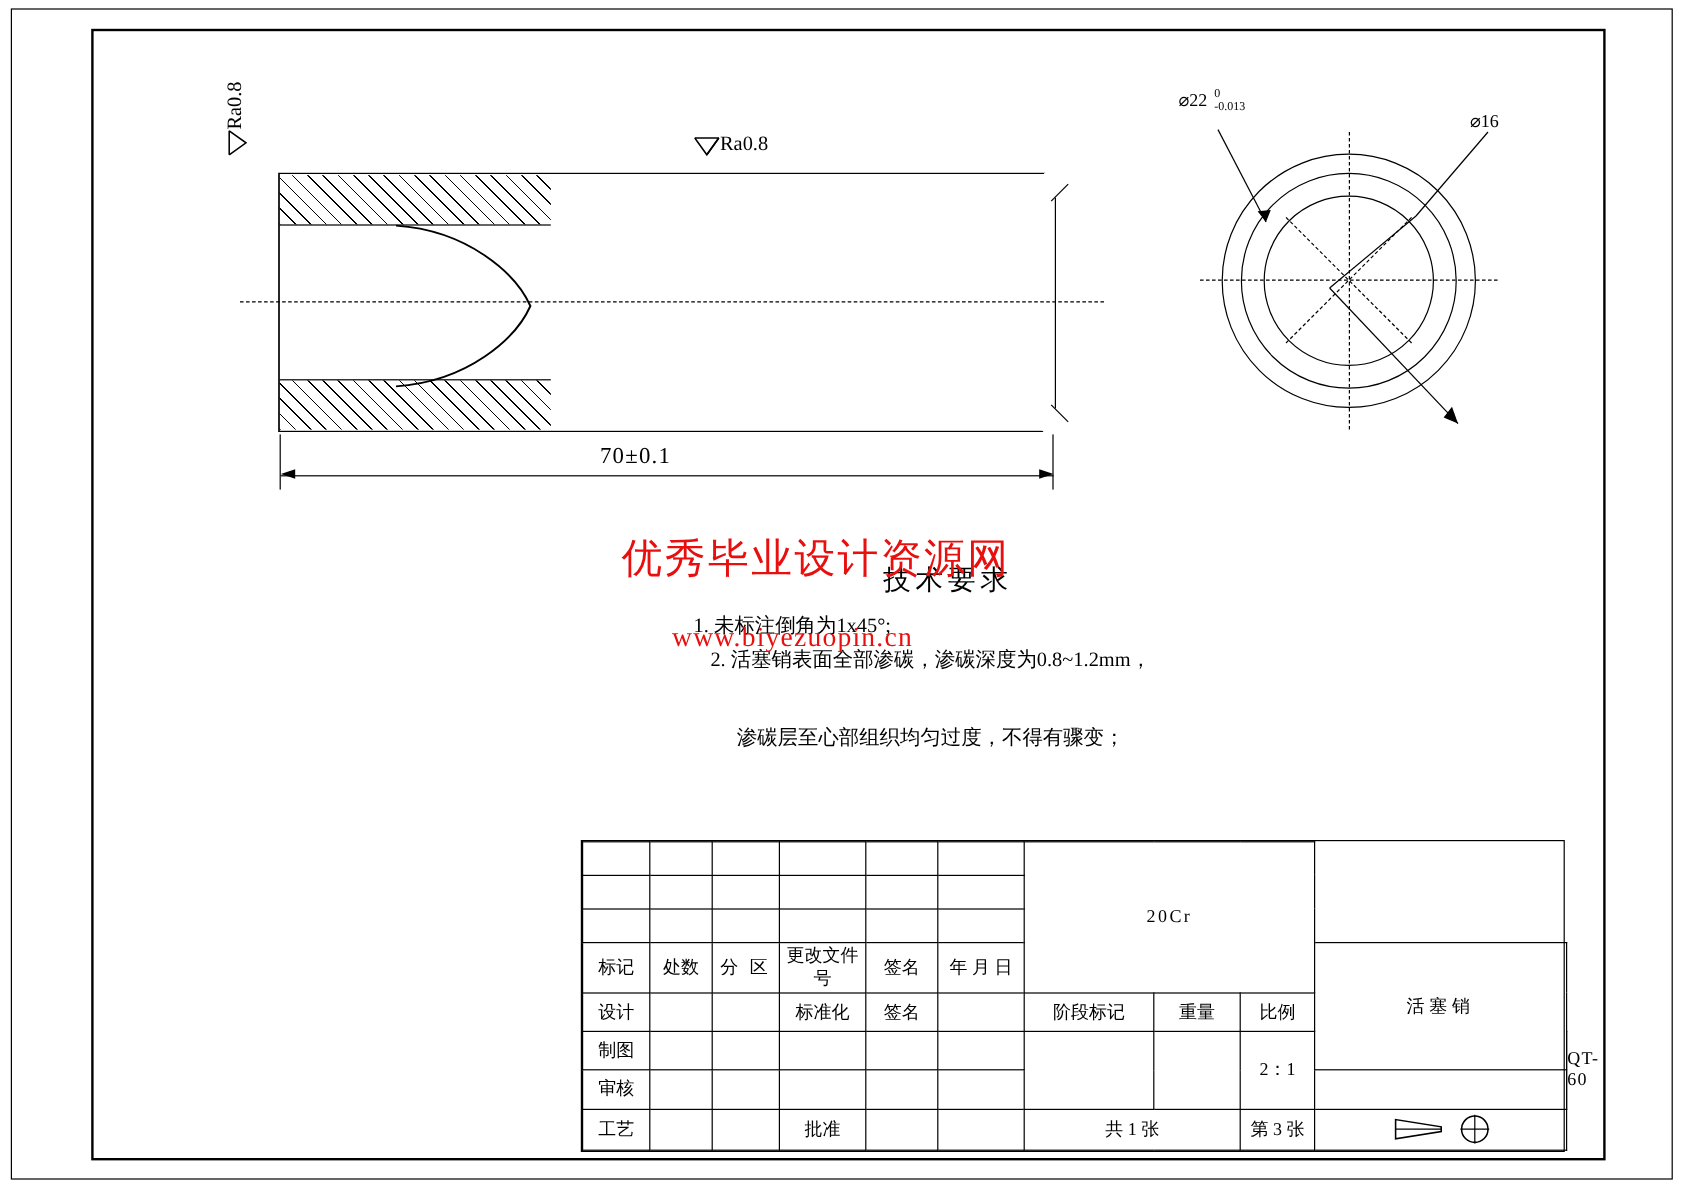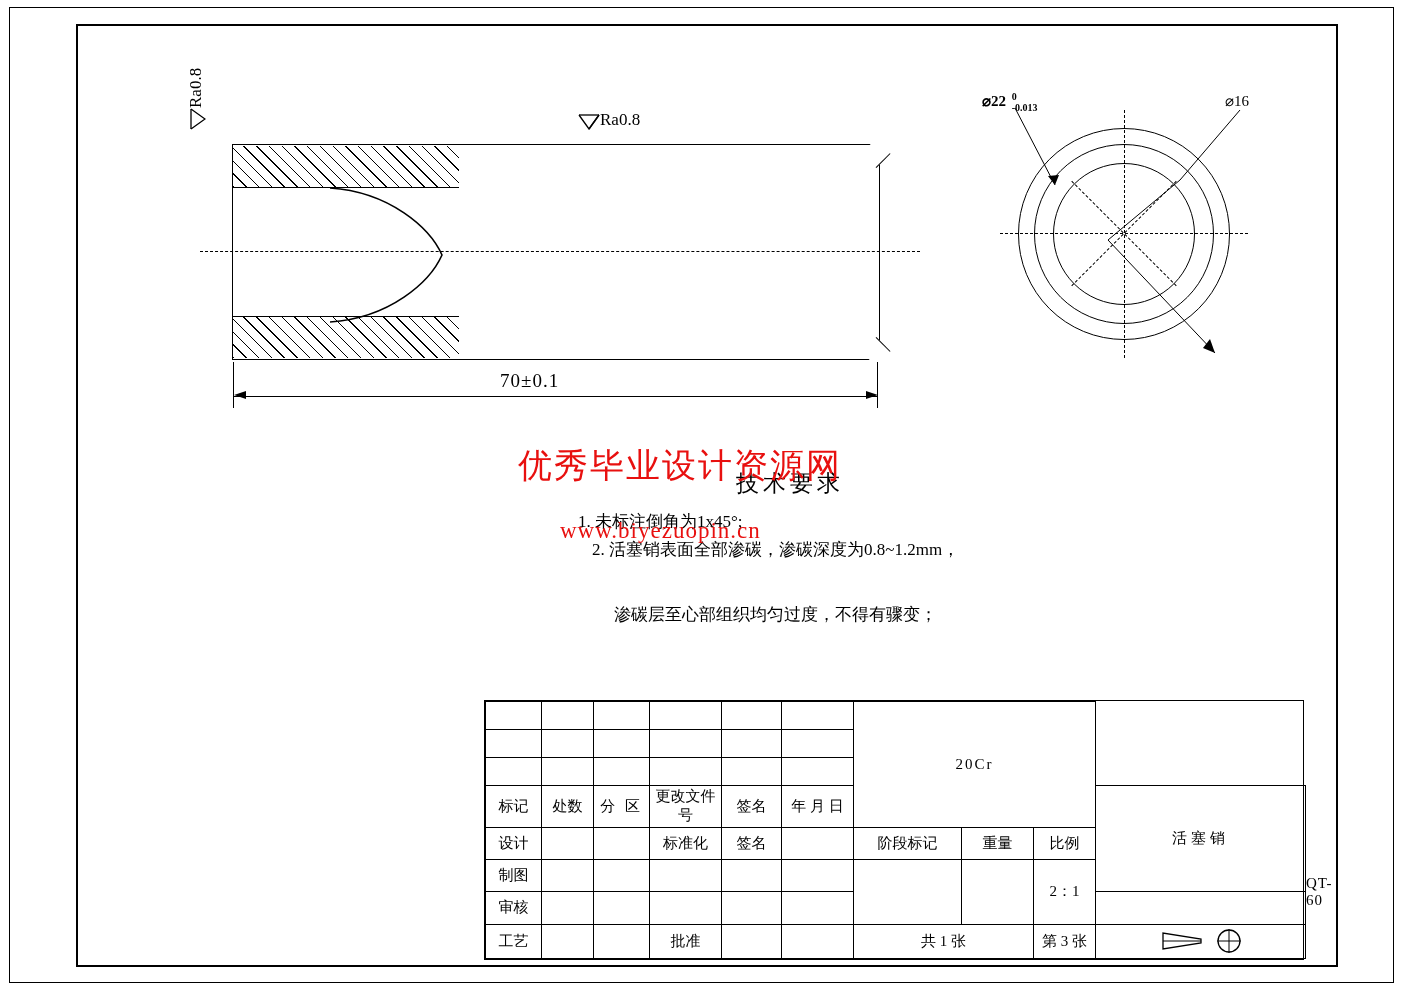--- a/index.html
+++ b/index.html
@@ -236,24 +236,23 @@
     width: 148px;
     height: 0;
     border-top: 1px dashed #000;
     transform-origin: center;
   }
   .cl-d1 { transform: rotate(45deg); }
   .cl-d2 { transform: rotate(-45deg); }
   .label-d22 {
     position: absolute;
     left: 982px;
-    top: 92px;
+    top: 74px;
     font-size: 15px;
     white-space: nowrap;
-    font-weight: bold;
   }
   .tol-stack {
     display: inline-block;
     vertical-align: middle;
     font-size: 10px;
     line-height: 1.05;
     text-align: left;
     margin-left: 2px;
   }
   .label-d16 {

